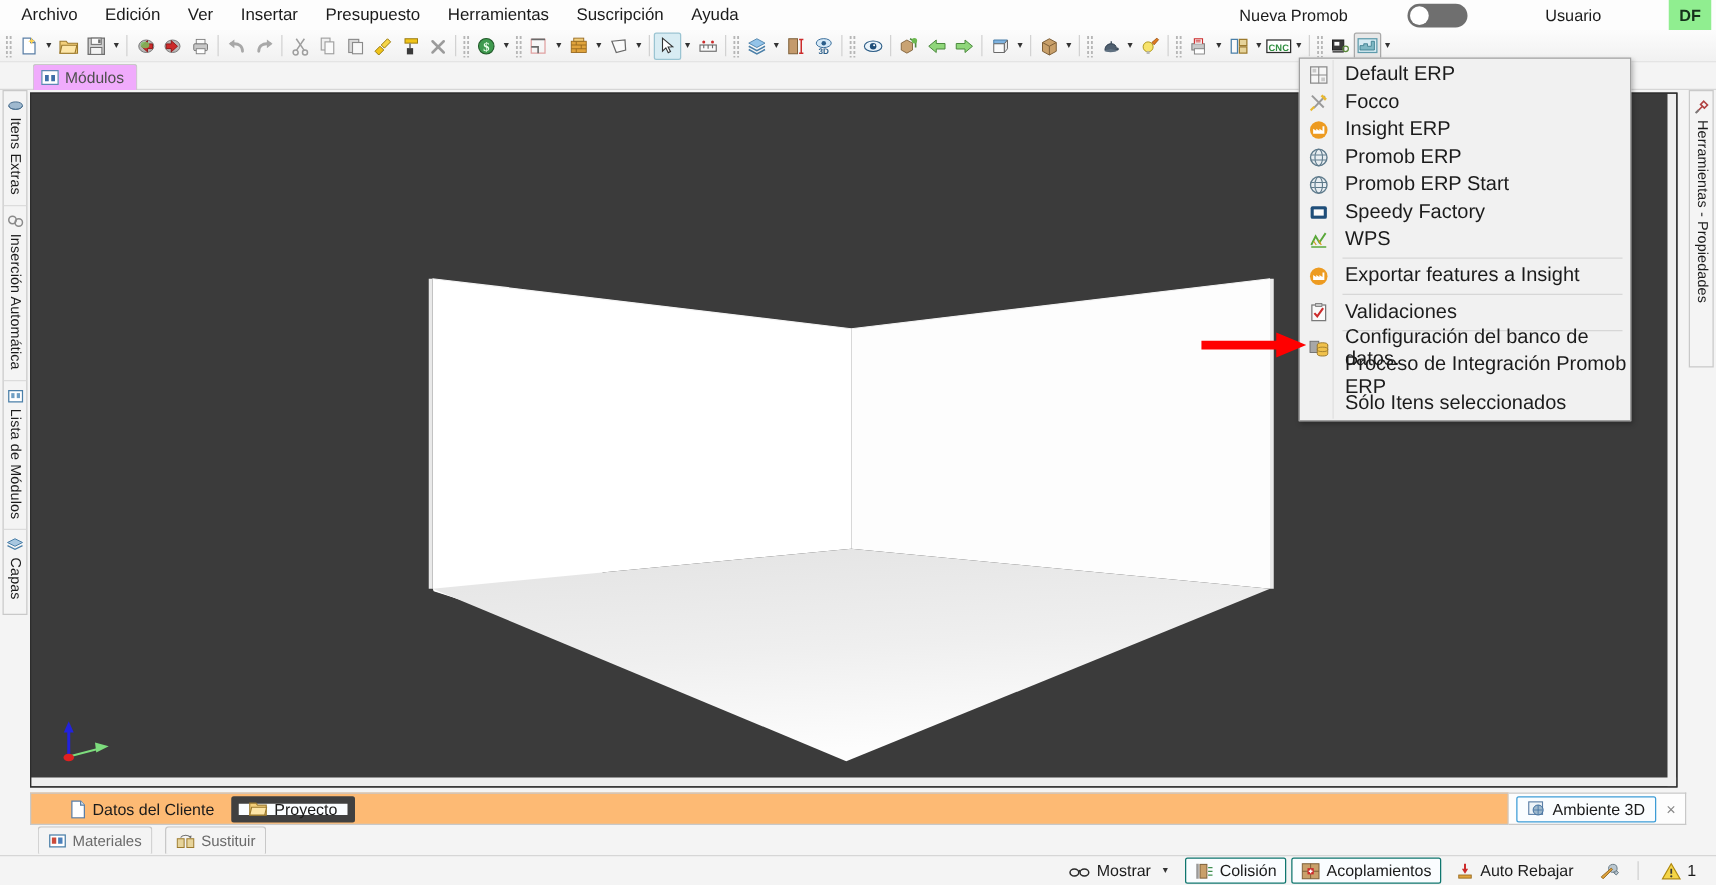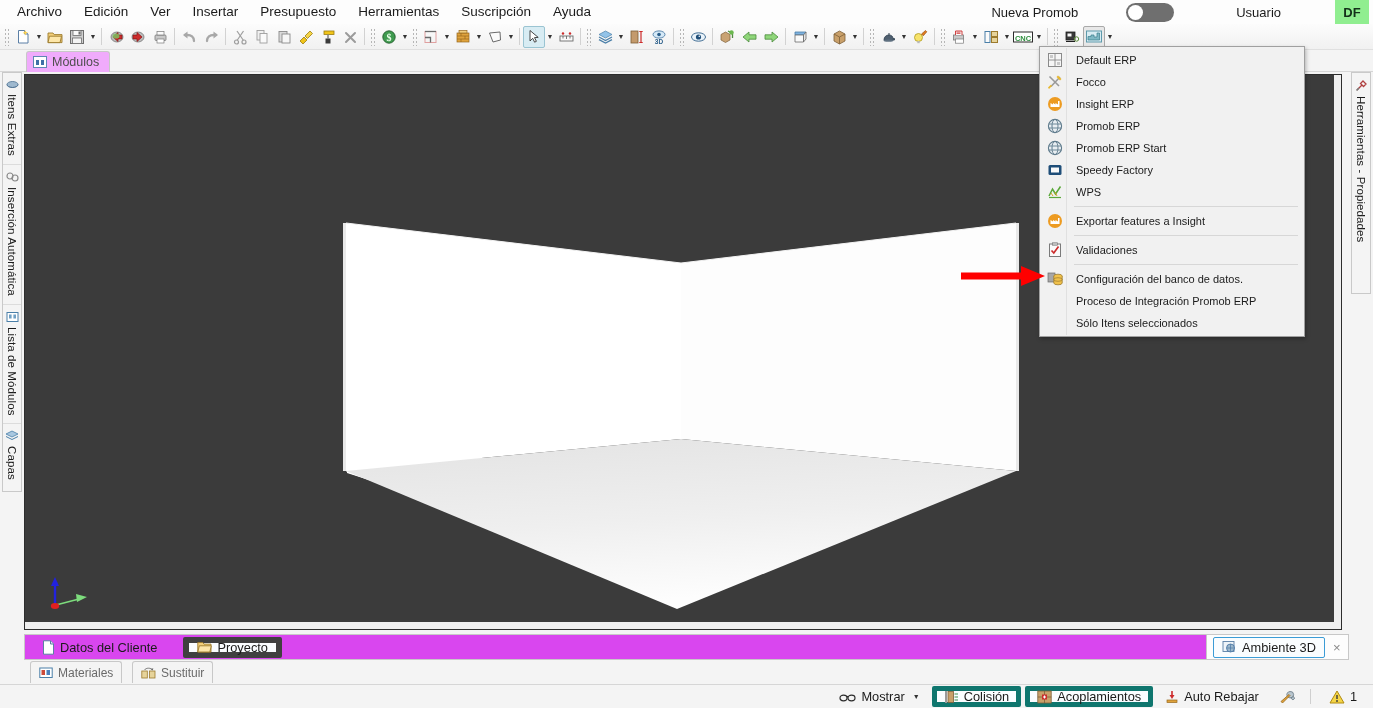--- a/index.html
+++ b/index.html
@@ -195,25 +195,24 @@
   .dd-gutter {
     position: absolute; left: 1px; top: 1px;
     width: 26px; height: calc(100% - 2px);
     background: #f1f1f1;
     border-right: 1px solid #e0e0e0;
   }
   .dd-item {
     position: relative;
     height: 22px;
     display: flex; align-items: center;
-    font-size: 11px; color: #1b1b1b;
+    font-size: 16px; color: #1b1b1b;
     padding-left: 36px;
     cursor: default;
     z-index: 2;
-    text-align: center;
   }
   .dd-item.selected {
     background: #cce8f7;
     border: 1px solid #3c9cd6;
     margin: 0 2px;
     padding-left: 34px;
     height: 22px;
   }
   .dd-icon {
     position: absolute; left: 6px; top: 50%;
@@ -225,24 +224,24 @@
   .dd-sep {
     height: 1px; background: #d7d7d7;
     margin: 3px 6px 3px 34px;
     position: relative; z-index: 2;
   }
 
   
   .bottom-tabs {
     position: absolute; left: 24px; top: 634px;
     width: 1183px; height: 26px;
-    background: #d946ef;
+    background: #fdba74;
     border: 1px solid #c8c8c8;
     display: flex; align-items: center;
-    padding-left: 8px; gap: 17px;
+    padding-left: 22px; gap: 5px;
   }
   .btab {
     height: 21px; padding: 0 8px;
     display: flex; align-items: center; gap: 5px;
     font-size: 12.8px; color: #1b1b1b;
     border: 1px solid transparent;
     border-radius: 2px;
   }
   .btab.active {
     border: 6px solid #404040;
@@ -300,21 +299,21 @@
   }
   .st-item {
     height: 21px; padding: 0 7px;
     display: flex; align-items: center; gap: 5px;
     font-size: 12.8px; color: #1b1b1b;
     border: 1px solid transparent;
     border-radius: 2px;
     margin-left: 4px;
   }
   .st-item.boxed {
-    border: 5px solid #0f766e;
+    border: 1px solid #0f766e;
     background: #fafdff;
   }
   .st-sep { width: 1px; height: 15px; background: #cfcfcf; margin: 0 6px; }
   .caret { font-size: 7px; color: #333; margin-left: 3px; }
   svg { display: block; }
 </style>
 </head>
 <body>
 
 <div id="app">

